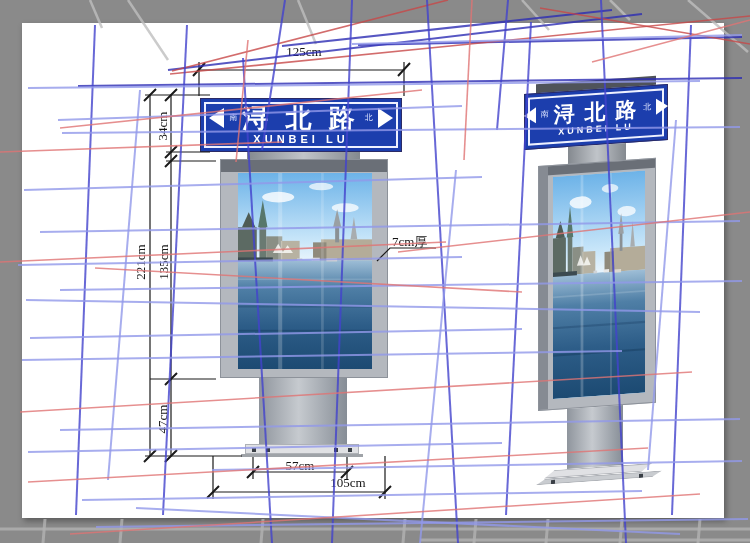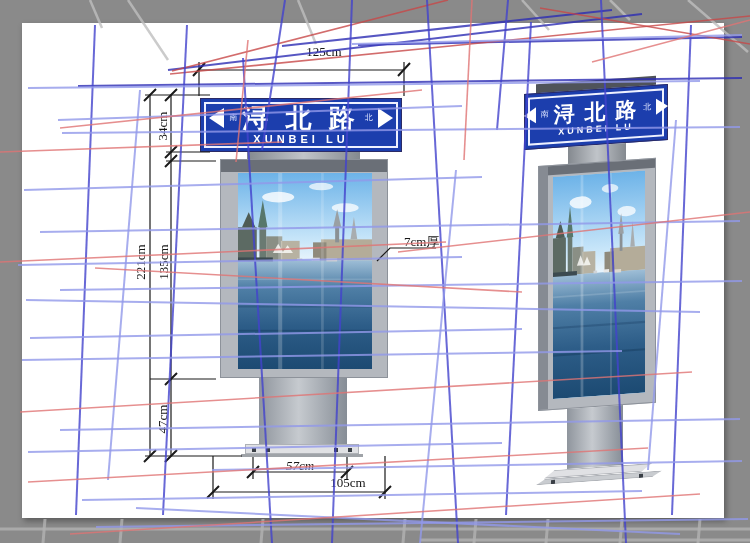--- a/index.html
+++ b/index.html
@@ -139,28 +139,28 @@
     <g stroke="#1a1a1a" stroke-width="2" fill="none">
 
       <path d="M193,76 L205,63 M398,76 L410,63"></path>
       <path d="M144,101 L156,89 M144,462 L156,450"></path>
       <path d="M165,101 L177,89 M165,158 L177,146 M165,167 L177,155 M165,385 L177,373 M165,462 L177,450"></path>
       <path d="M247,478 L259,466 M341,478 L353,466"></path>
       <path d="M207,498 L219,486 M379,498 L391,486"></path>
     </g>
   </svg>
 
-  <div class="dimlabel center" style="left:304px;top:52px;margin-left:20px;">125cm</div>
+  <div class="dimlabel center" style="left:304px;top:52px;">125cm</div>
   <div class="dimlabel vert" style="left:141px;top:262px;">221cm</div>
   <div class="dimlabel vert" style="left:163px;top:126px;">34cm</div>
   <div class="dimlabel vert" style="left:164px;top:262px;">135cm</div>
   <div class="dimlabel vert" style="left:163px;top:419px;">47cm</div>
-  <div class="dimlabel center" style="left:300px;top:466px;font-style:italic;">57cm</div>
+  <div class="dimlabel center" style="left:300px;top:466px;">57cm</div>
   <div class="dimlabel center" style="left:304px;top:483px;margin-left:44px;">105cm</div>
-  <div class="dimlabel" style="left:404px;top:233px;">7cm厚</div>
+  <div class="dimlabel" style="left:392px;top:233px;">7cm厚</div>
 
   <div class="persp">
     <div class="roof"></div>
     <div class="sign small" style="left:0;top:9px;width:144px;height:56px;">
       <div class="sign-inner">
         <div class="sign-row">
           <span class="arr-l"></span>
           <span class="mini">南</span>
           <span class="cn">浔 北 路</span>
           <span class="mini">北</span>

